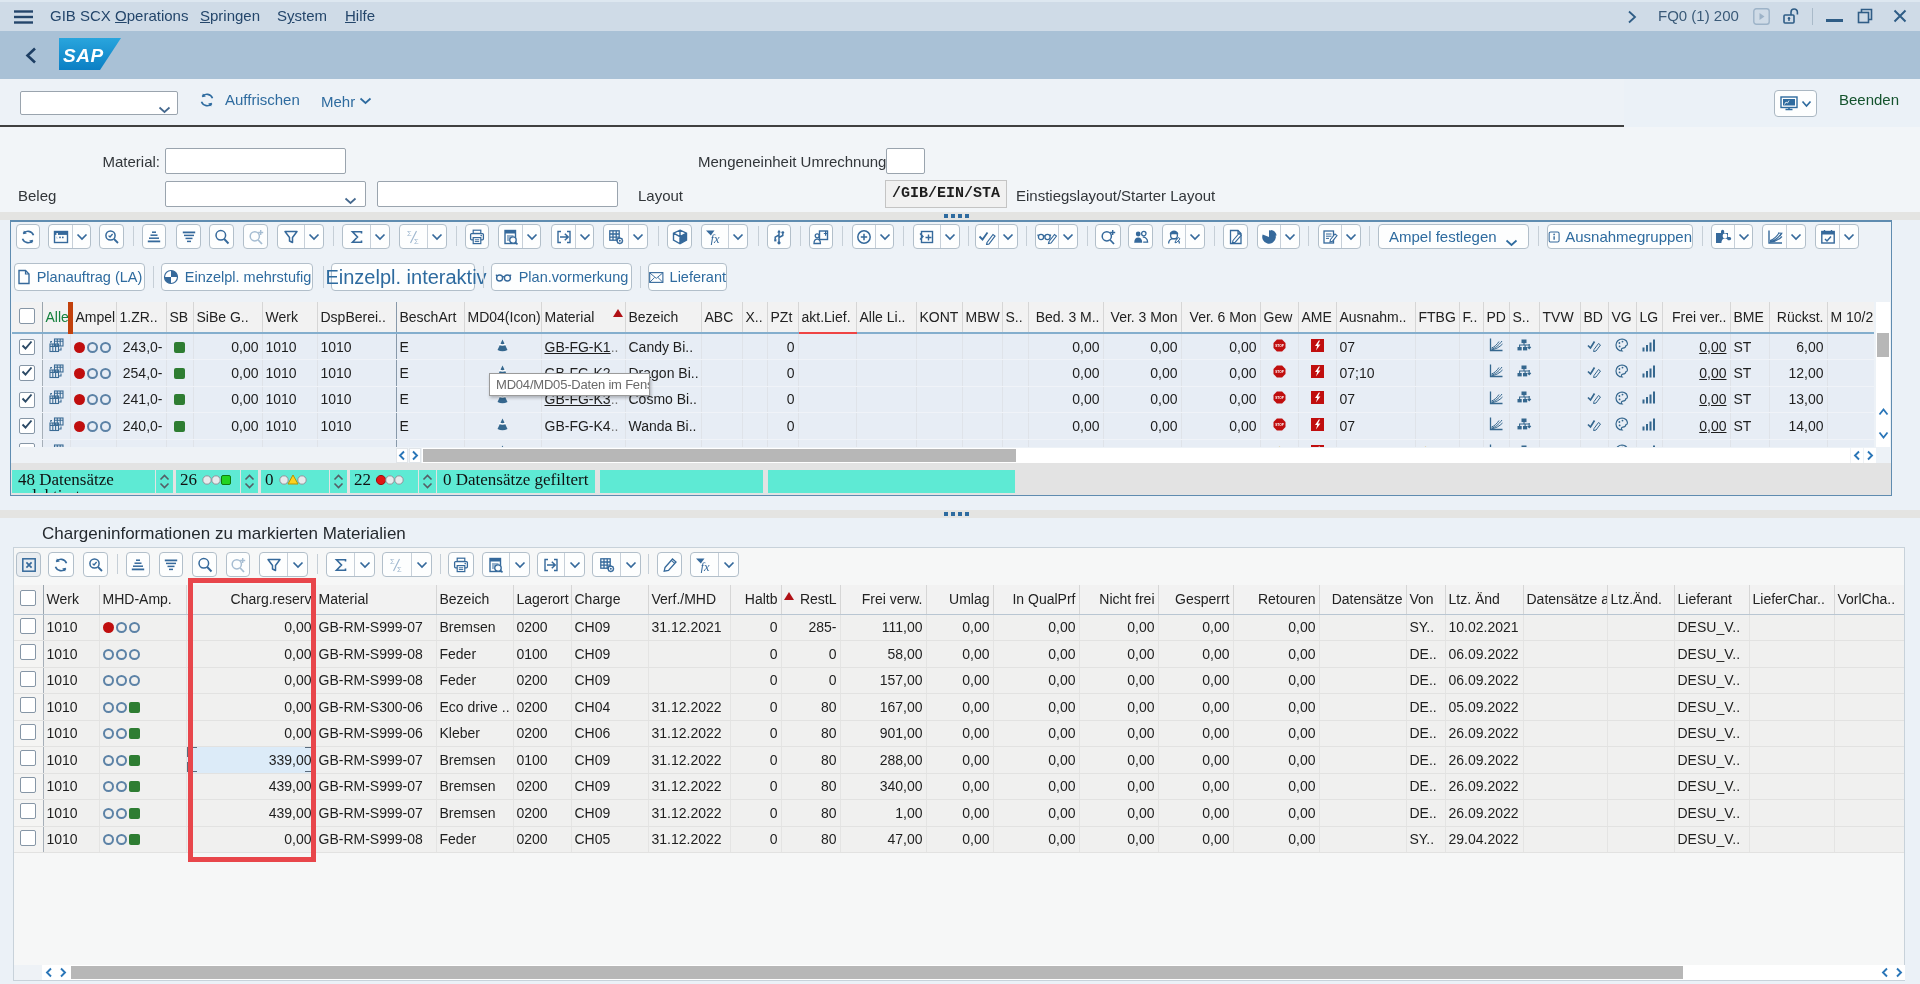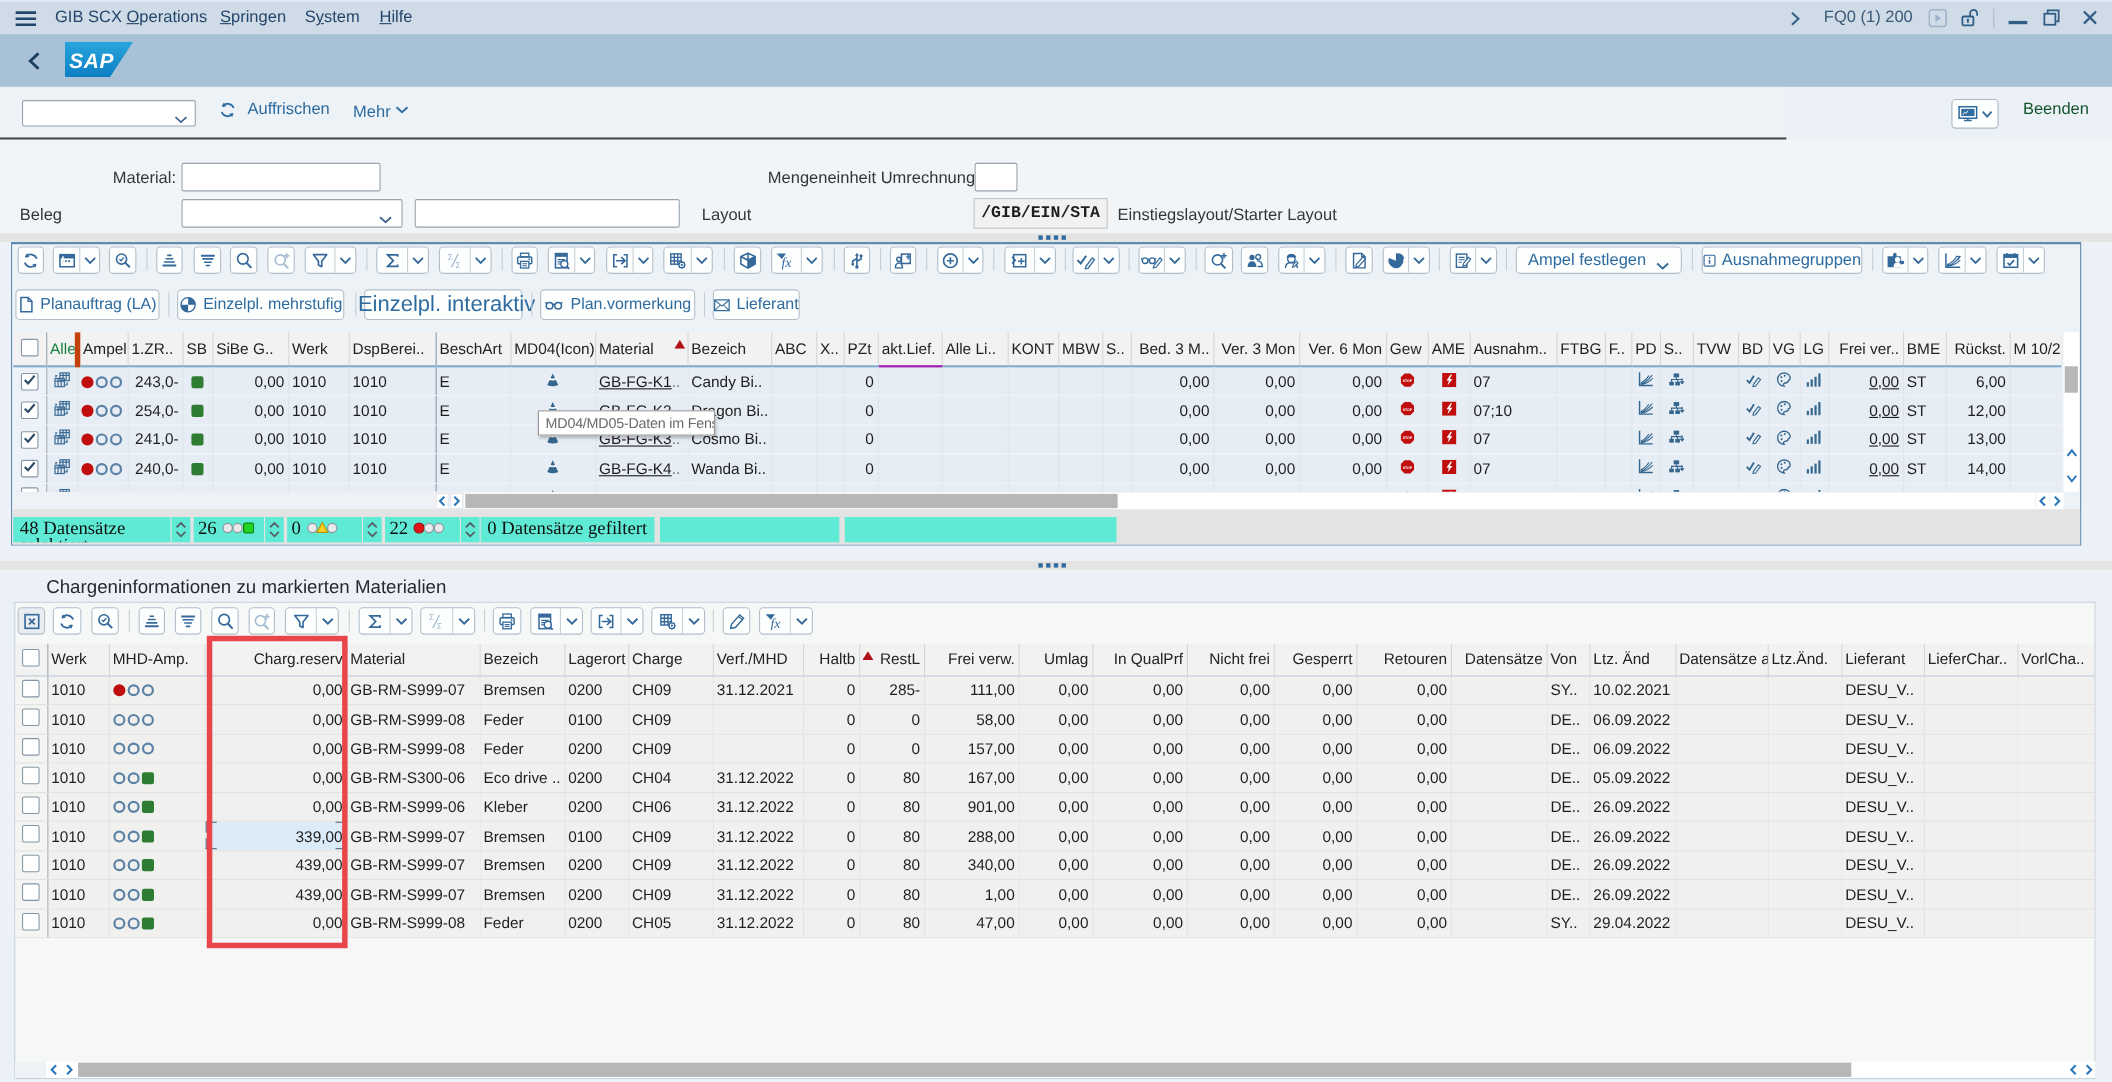--- a/index.html
+++ b/index.html
@@ -592,21 +592,21 @@
           <td class="l" style="border-right:1px solid #d6d6d6;border-bottom:2px solid #84aecd;color:#222;font-size:14px;position:relative;border-right:1px solid #8899aa;">DspBerei..</td>
           <td class="l" style="border-right:1px solid #d6d6d6;border-bottom:2px solid #84aecd;color:#222;font-size:14px;position:relative;">BeschArt</td>
           <td class="l" style="border-right:1px solid #d6d6d6;border-bottom:2px solid #84aecd;color:#222;font-size:14px;position:relative;">MD04(Icon)</td>
           <td class="l" style="border-right:1px solid #d6d6d6;border-bottom:2px solid #84aecd;color:#222;font-size:14px;position:relative;">Material<span style="position:absolute;right:2px;top:2px"><svg width="10" height="8" viewBox="0 0 10 8">
                 <path d="M5 0 L10 8 H0 Z" fill="#b01116"></path>
               </svg></span></td>
           <td class="l" style="border-right:1px solid #d6d6d6;border-bottom:2px solid #84aecd;color:#222;font-size:14px;position:relative;">Bezeich</td>
           <td class="l" style="border-right:1px solid #d6d6d6;border-bottom:2px solid #84aecd;color:#222;font-size:14px;position:relative;">ABC</td>
           <td class="l" style="border-right:1px solid #d6d6d6;border-bottom:2px solid #84aecd;color:#222;font-size:14px;position:relative;">X..</td>
           <td class="l" style="border-right:1px solid #d6d6d6;border-bottom:2px solid #84aecd;color:#222;font-size:14px;position:relative;">PZt</td>
-          <td class="l" style="border-right:1px solid #d6d6d6;border-bottom:2px solid #a21caf;color:#222;font-size:14px;position:relative;">akt.Lief.</td>
+          <td class="l" style="border-right:1px solid #d6d6d6;border-bottom:2px solid #ef4444;color:#222;font-size:14px;position:relative;">akt.Lief.</td>
           <td class="l" style="border-right:1px solid #d6d6d6;border-bottom:2px solid #84aecd;color:#222;font-size:14px;position:relative;">Alle Li..</td>
           <td class="l" style="border-right:1px solid #d6d6d6;border-bottom:2px solid #84aecd;color:#222;font-size:14px;position:relative;">KONT</td>
           <td class="l" style="border-right:1px solid #d6d6d6;border-bottom:2px solid #84aecd;color:#222;font-size:14px;position:relative;">MBW</td>
           <td class="l" style="border-right:1px solid #d6d6d6;border-bottom:2px solid #84aecd;color:#222;font-size:14px;position:relative;">S..</td>
           <td class="r" style="border-right:1px solid #d6d6d6;border-bottom:2px solid #84aecd;color:#222;font-size:14px;position:relative;">Bed. 3 M..</td>
           <td class="r" style="border-right:1px solid #d6d6d6;border-bottom:2px solid #84aecd;color:#222;font-size:14px;position:relative;">Ver. 3 Mon</td>
           <td class="r" style="border-right:1px solid #d6d6d6;border-bottom:2px solid #84aecd;color:#222;font-size:14px;position:relative;">Ver. 6 Mon</td>
           <td class="l" style="border-right:1px solid #d6d6d6;border-bottom:2px solid #84aecd;color:#222;font-size:14px;position:relative;">Gew</td>
           <td class="l" style="border-right:1px solid #d6d6d6;border-bottom:2px solid #84aecd;color:#222;font-size:14px;position:relative;">AME</td>
           <td class="l" style="border-right:1px solid #d6d6d6;border-bottom:2px solid #84aecd;color:#222;font-size:14px;position:relative;">Ausnahm..</td>
@@ -883,21 +883,21 @@
           <td class="r" style="border-right:1px solid #dfe3e9;border-bottom:1px solid #f0f3f8;color:#1e1e1e;font-size:14px;">240,0-</td>
           <td class="c" style="border-right:1px solid #dfe3e9;border-bottom:1px solid #f0f3f8;color:#1e1e1e;font-size:14px;"><span class="sq"></span></td>
           <td class="r" style="border-right:1px solid #dfe3e9;border-bottom:1px solid #f0f3f8;color:#1e1e1e;font-size:14px;">0,00</td>
           <td class="l" style="border-right:1px solid #dfe3e9;border-bottom:1px solid #f0f3f8;color:#1e1e1e;font-size:14px;">1010</td>
           <td class="l" style="border-right:1px solid #dfe3e9;border-bottom:1px solid #f0f3f8;color:#1e1e1e;font-size:14px;border-right:1px solid #8899aa;">1010</td>
           <td class="l" style="border-right:1px solid #dfe3e9;border-bottom:1px solid #f0f3f8;color:#1e1e1e;font-size:14px;">E</td>
           <td class="c" style="border-right:1px solid #dfe3e9;border-bottom:1px solid #f0f3f8;color:#1e1e1e;font-size:14px;"><svg width="13" height="13" viewBox="0 0 13 13">
               <path d="M6.5 0.5 L11.5 11 Q6.5 13.4 1.5 11 Z" fill="#35678e"></path>
               <path d="M3.2 5 Q6.5 7 9.8 5" stroke="#fff" stroke-width="1.6" fill="none"></path>
             </svg></td>
-          <td class="l" style="border-right:1px solid #dfe3e9;border-bottom:1px solid #f0f3f8;color:#1e1e1e;font-size:14px;"><span style="text-decoration:underline">GB-FG-K4</span><span style="color:#777">..</span></td>
+          <td class="l" style="border-right:1px solid #dfe3e9;border-bottom:1px solid #f0f3f8;color:#1e1e1e;font-size:14px;"><span style="">GB-FG-K4</span><span style="color:#777">..</span></td>
           <td class="l" style="border-right:1px solid #dfe3e9;border-bottom:1px solid #f0f3f8;color:#1e1e1e;font-size:14px;">Wanda Bi..</td>
           <td class="l" style="border-right:1px solid #dfe3e9;border-bottom:1px solid #f0f3f8;color:#1e1e1e;font-size:14px;"></td>
           <td class="l" style="border-right:1px solid #dfe3e9;border-bottom:1px solid #f0f3f8;color:#1e1e1e;font-size:14px;"></td>
           <td class="r" style="border-right:1px solid #dfe3e9;border-bottom:1px solid #f0f3f8;color:#1e1e1e;font-size:14px;">0</td>
           <td class="l" style="border-right:1px solid #dfe3e9;border-bottom:1px solid #f0f3f8;color:#1e1e1e;font-size:14px;"></td>
           <td class="l" style="border-right:1px solid #dfe3e9;border-bottom:1px solid #f0f3f8;color:#1e1e1e;font-size:14px;"></td>
           <td class="l" style="border-right:1px solid #dfe3e9;border-bottom:1px solid #f0f3f8;color:#1e1e1e;font-size:14px;"></td>
           <td class="l" style="border-right:1px solid #dfe3e9;border-bottom:1px solid #f0f3f8;color:#1e1e1e;font-size:14px;"></td>
           <td class="l" style="border-right:1px solid #dfe3e9;border-bottom:1px solid #f0f3f8;color:#1e1e1e;font-size:14px;"></td>
           <td class="r" style="border-right:1px solid #dfe3e9;border-bottom:1px solid #f0f3f8;color:#1e1e1e;font-size:14px;">0,00</td>

